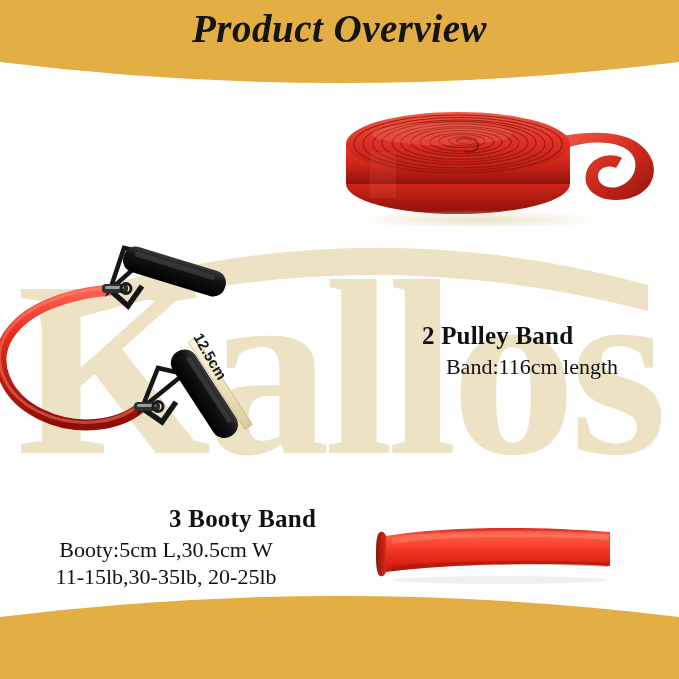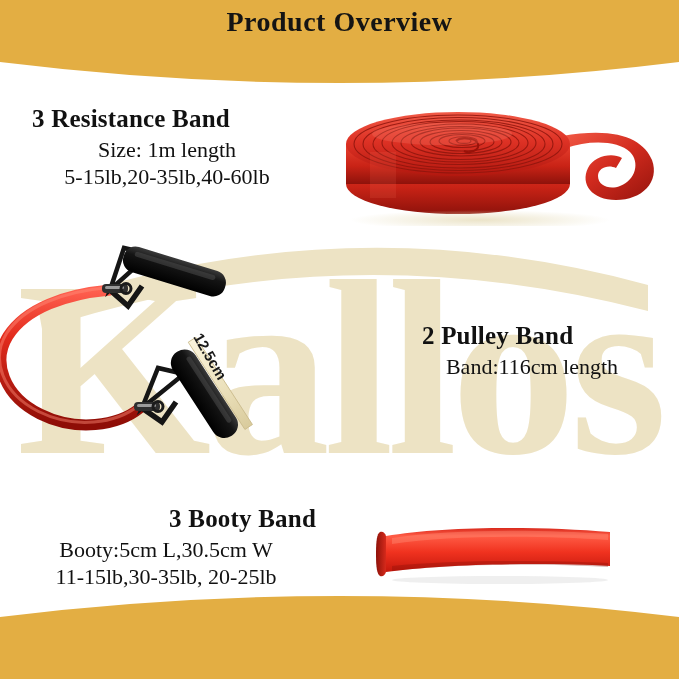--- a/index.html
+++ b/index.html
@@ -19,26 +19,27 @@
 
   
   .band-svg{position:absolute;left:0;width:679px;display:block;}
   #header-band{top:0;height:90px;}
   #footer-band{bottom:0;height:90px;}
 
   #header-title{
     position:absolute;
     top:6px;left:0;width:679px;
     text-align:center;
-    font-size:28px;
+    font-size:39px;
     font-weight:bold;
     color:#141414;
     letter-spacing:0.5px;
     z-index:5;
     white-space:nowrap;
+    font-style:italic;
   }
 
   
   #watermark{
     position:absolute;
     left:0;top:215px;
     width:679px;height:270px;
     z-index:1;
     pointer-events:none;
   }
@@ -234,25 +235,20 @@
 
     <path d="M8,14 C11,13 13,15 14,18 L14,54 C13,57 11,59 8,58 C5,56 4,50 4,36 C4,22 5,16 8,14 Z" fill="url(#bootyEdge)"></path>
 
     <path d="M20,20 C80,11 168,11 236,16 L236,22 C168,17 80,17 20,26 Z" fill="#FF8E78" opacity="0.40"></path>
 
     <path d="M20,48 C80,42 168,42 236,45 L236,49 C168,45 80,46 20,53 Z" fill="#7E0D06" opacity="0.30"></path>
 
     <ellipse cx="128" cy="62" rx="108" ry="4" fill="#DCDCDC" opacity="0.45"></ellipse>
   </svg>
 
-  <div id="block-resistance" class="info-block">
-    <div class="info-title">3 Resistance Band</div>
-    <div class="info-line">Size:  1m length</div>
-    <div class="info-line">5-15lb,20-35lb,40-60lb</div>
-  </div>
 
   <div id="block-pulley" class="info-block">
     <div class="info-title">2 Pulley Band</div>
     <div class="info-line">Band:116cm length</div>
   </div>
 
   <div id="block-booty" class="info-block">
     <div class="info-title">3 Booty Band</div>
     <div class="info-line">Booty:5cm L,30.5cm W</div>
     <div class="info-line">11-15lb,30-35lb, 20-25lb</div>

